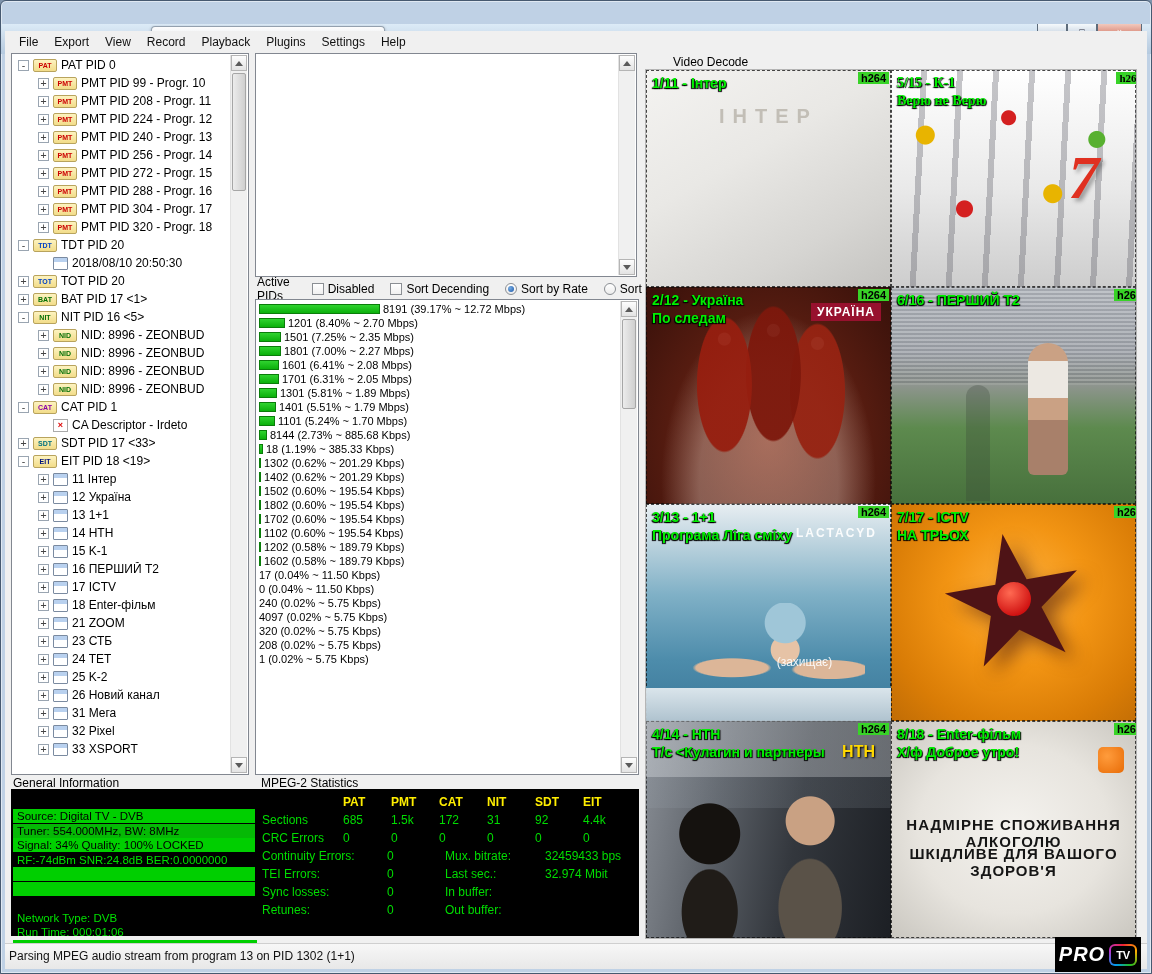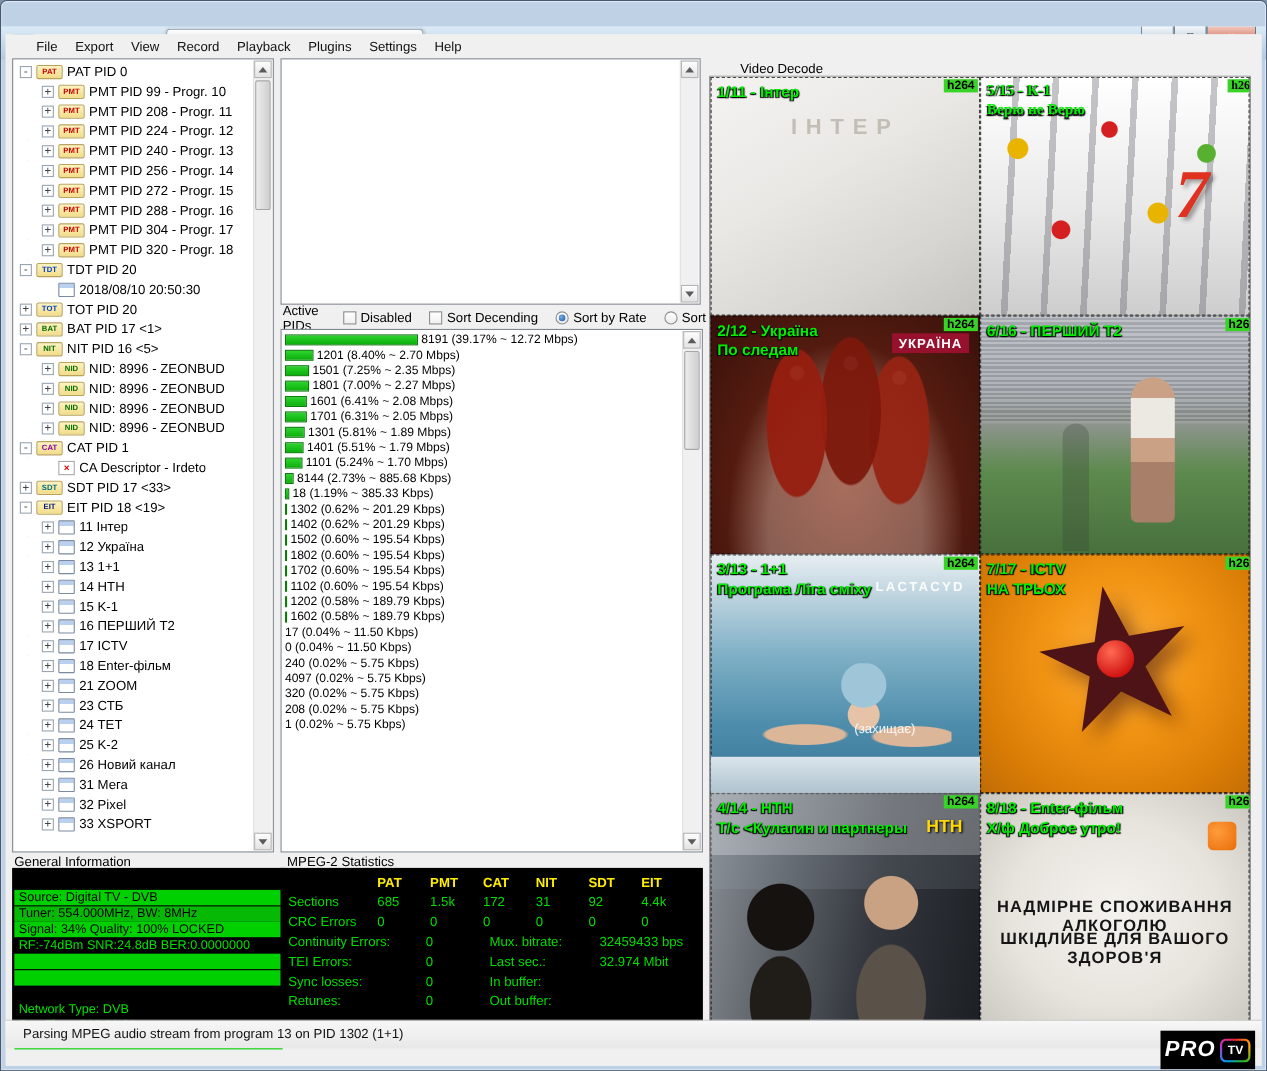--- a/index.html
+++ b/index.html
@@ -30,21 +30,21 @@
   .win-btns { position:absolute; top:0; right:9px; display:flex; }
   .win-btn { width:30px; height:19px; border:1px solid #5d6b7a; border-top:none;
              background:linear-gradient(#f5f9fc,#cfdae5 50%,#b7c8d8); color:#223;
              font-size:9px; line-height:17px; text-align:center; }
   .win-btn.first { border-radius:0 0 0 4px; }
   .win-btn.close { width:45px; border-radius:0 0 4px 0; color:#fff;
              background:linear-gradient(#f2c9bd,#dd9484 45%,#c56a55); text-shadow:0 1px 1px #7c3120; }
 
   .client { position:absolute; left:4px; right:4px; top:30px; bottom:4px; background:#f0f0f0; }
 
-  .menubar { height:21px; padding-left:20px; font-size:12px; color:#111;
+  .menubar { height:21px; padding-left:6px; font-size:12px; color:#111;
              display:flex; align-items:center; }
   .menu-item { padding:2px 8px; }
 
   .sec-label { position:absolute; font-size:12px; color:#000; }
 
   .panel { background:#fff; border:1px solid #828790; position:absolute; }
   .tree-panel { left:6px; top:22px; width:238px; height:722px; overflow:hidden; }
   .tree-rows  { position:absolute; top:2px; left:2px; right:19px; bottom:2px; overflow:hidden; }
   .tree-spine { position:absolute; left:11px; top:10px; bottom:40px; border-left:1px dotted #9a9a9a; }
   .tree-row { height:18px; white-space:nowrap; font-size:12px; color:#000;
@@ -206,23 +206,23 @@
       font-weight:bold; text-shadow:1px 1px 2px #000; }
 
   .sc-film { background:radial-gradient(ellipse at center, #f4f2ee 0%, #e7e4de 55%, #c9c6bf 100%); }
   .sc-film .mark-0 { position:absolute; top:44%; left:4%; right:4%; text-align:center;
       color:#151515; font-size:15px; font-weight:bold; letter-spacing:1px; }
   .sc-film .mark-1 { position:absolute; top:57%; left:4%; right:4%; text-align:center;
       color:#151515; font-size:15px; font-weight:bold; letter-spacing:1px; }
   .sc-film::after { content:""; position:absolute; top:26px; right:12px; width:26px; height:26px;
       border-radius:5px; background:radial-gradient(circle at 35% 35%, #ff9c3c, #e86c07); }
 
-  .statusbar { position:absolute; left:0; right:0; bottom:16px; height:26px;
+  .statusbar { position:absolute; left:0; right:0; bottom:0; height:26px;
                background:linear-gradient(#f7f7f7,#e8e8e8); border-top:1px solid #cfcfcf;
-               font-size:12px; color:#111; line-height:25px; padding-left:16px; }
+               font-size:12px; color:#111; line-height:25px; padding-left:4px; }
 
   .protv { position:absolute; right:10px; bottom:1px; width:86px; height:35px; background:#000;
            display:flex; align-items:center; justify-content:center; gap:4px; z-index:40; }
   .protv-pro { color:#fff; font-size:20px; font-weight:bold; font-style:italic; letter-spacing:1px; }
   .protv-tv { color:#fff; font-size:11px; font-weight:bold; padding:3px 5px; border-radius:6px;
               border:2px solid transparent;
               background:linear-gradient(#000,#000) padding-box,
                          conic-gradient(#e23,#fa0,#2b2,#09e,#b3c,#e23) border-box; }
 </style>
 </head>

